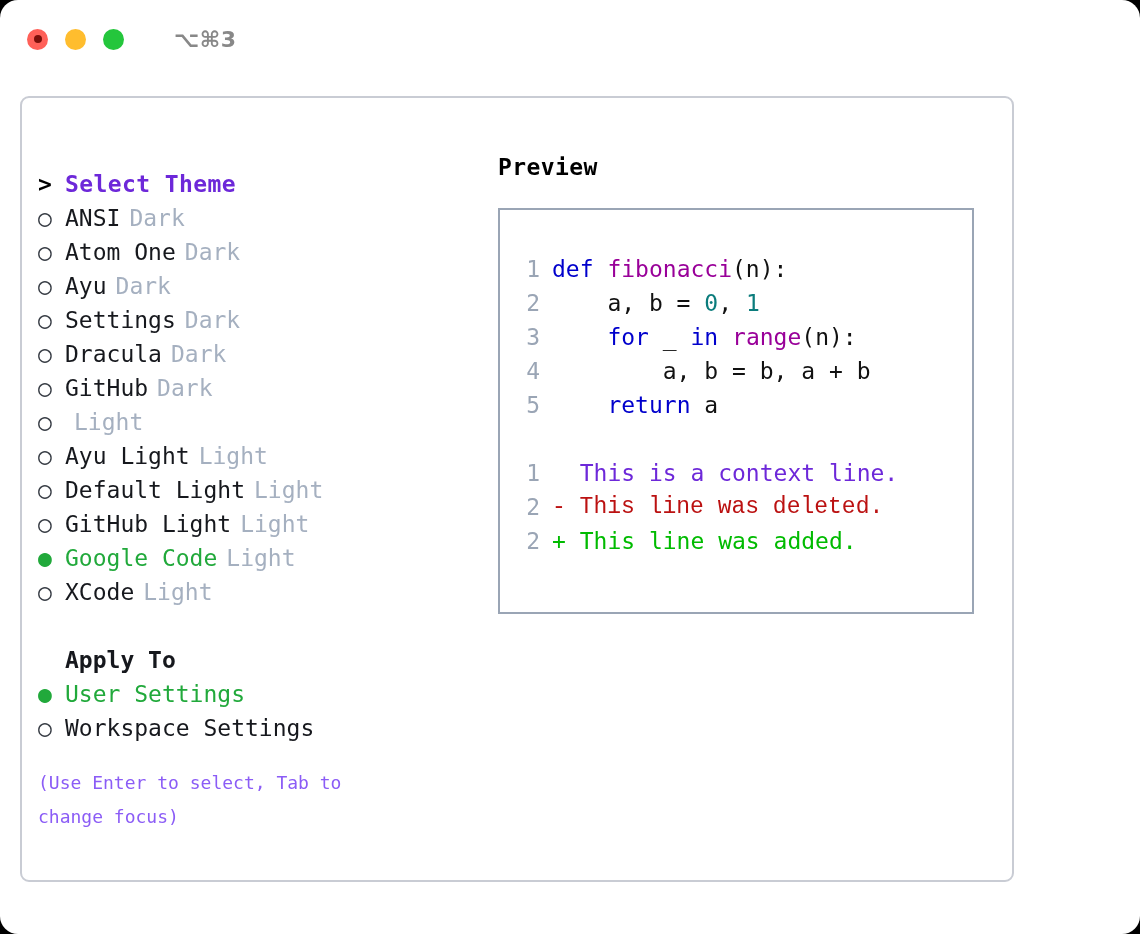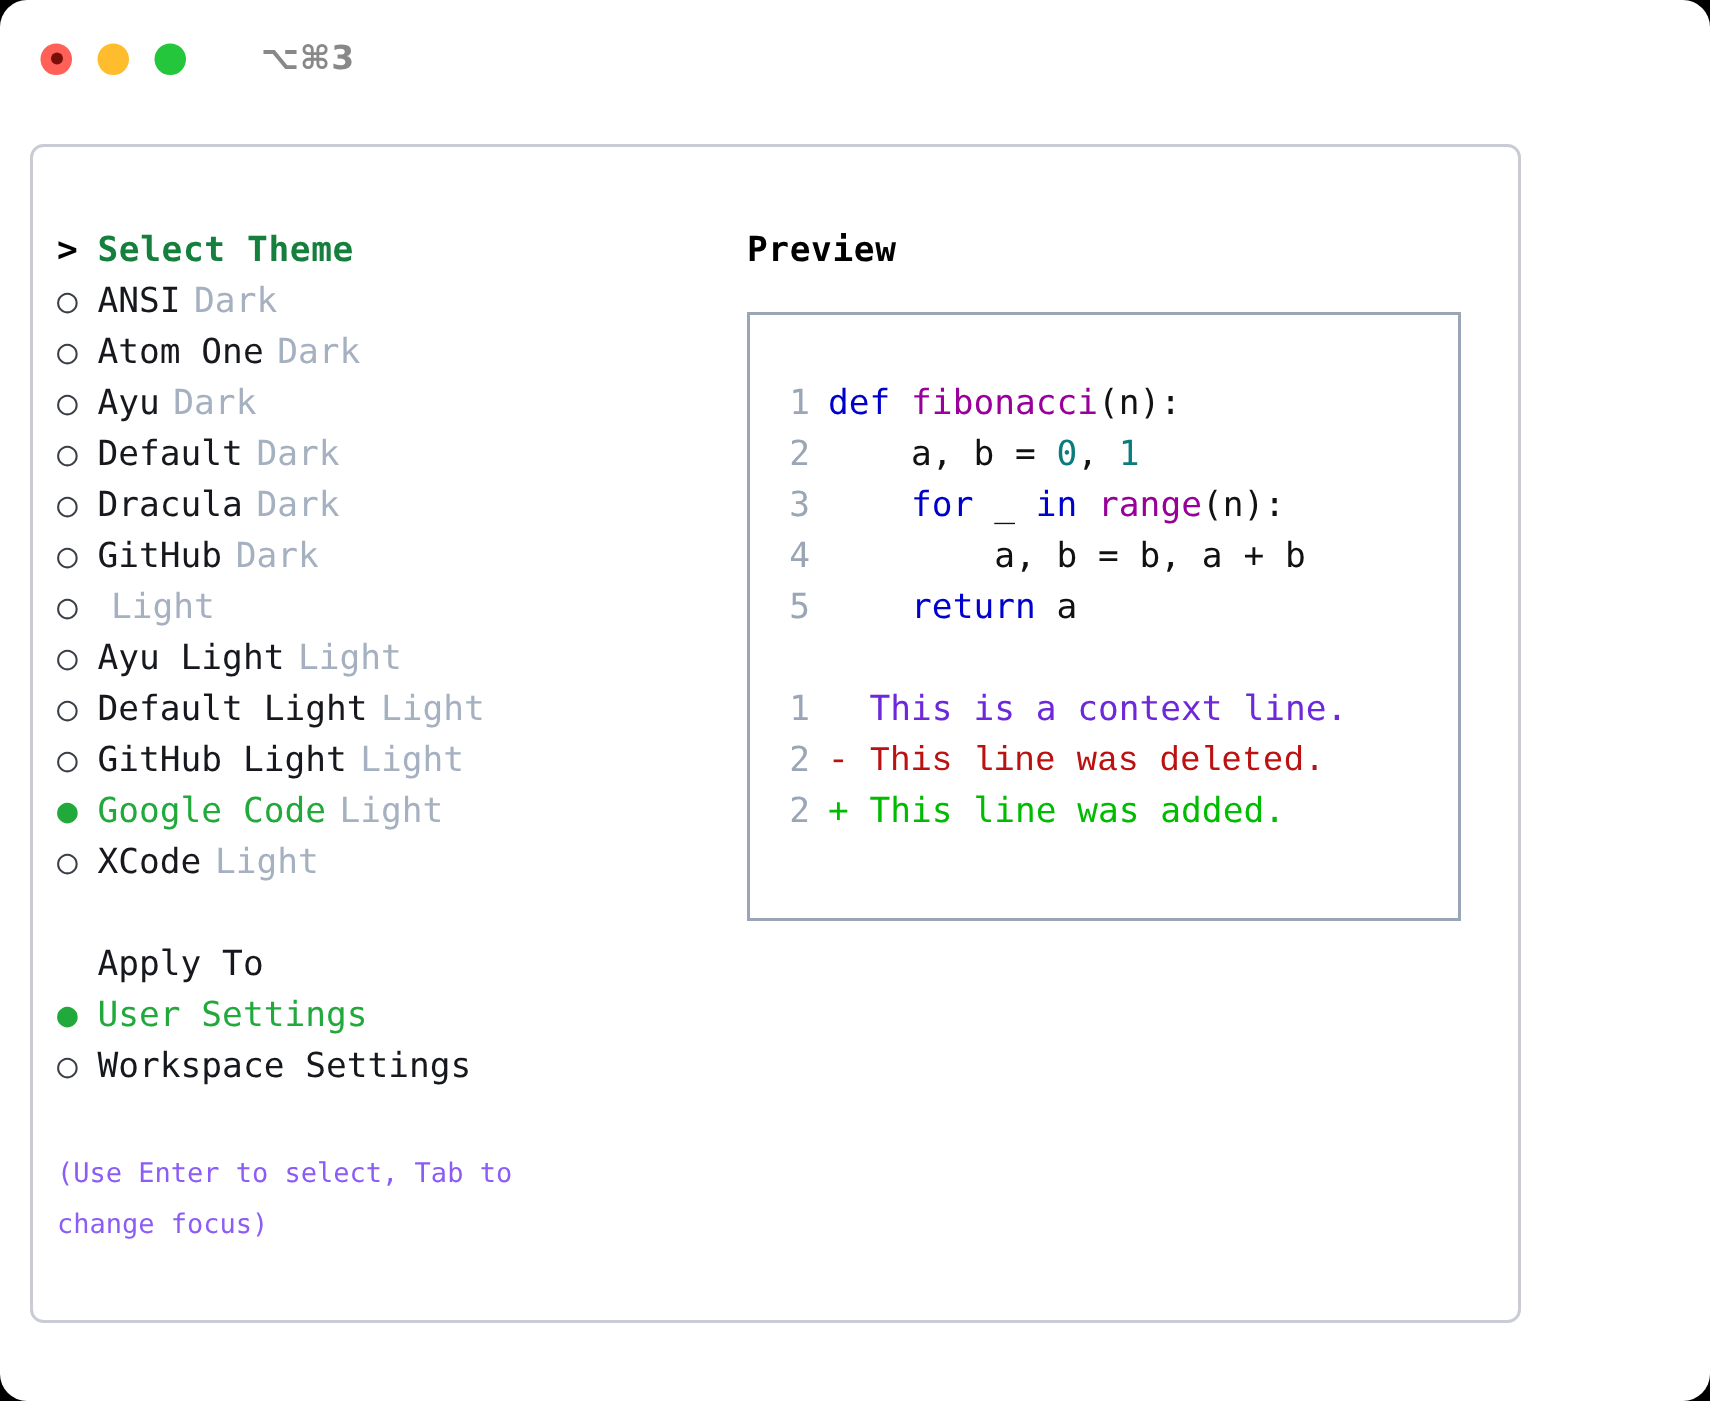--- a/index.html
+++ b/index.html
@@ -107,34 +107,35 @@
     width: 27px;
     flex: 0 0 27px;
     color: #3a3f47;
     font-size: 23px;
   }
   .marker.dot-filled { color: #21a93b; }
   .marker.caret { color: #000000; font-weight: bold; }
 
   .row.header-row .label {
     font-weight: bold;
-    color: #15803d;
+    color: #6d28d9;
     letter-spacing: 0.4px;
+    margin-top: 17px;
   }
   .row .label { color: #16181d; }
   .row.selected .label { color: #21a93b; }
   .variant {
     color: #a5b0c0;
     margin-left: 9px;
   }
 
   .spacer-row { height: 34px; }
 
   .group-title {
-    font-weight: normal;
+    font-weight: bold;
     color: #000000;
     text-align: right;
   }
 
   .hint {
     position: absolute;
     left: 16px;
     top: 668px;
     width: 420px;
     font-size: 18px;
@@ -210,21 +211,21 @@
 
         <div class="row header-row">
           <span class="marker caret">&gt;</span>
           <span class="label">Select Theme</span>
         </div>
 
         <div id="theme-list">
             <div class="row"><span class="marker">○</span><span class="label">ANSI</span><span class="variant">Dark</span></div>
             <div class="row"><span class="marker">○</span><span class="label">Atom One</span><span class="variant">Dark</span></div>
             <div class="row"><span class="marker">○</span><span class="label">Ayu</span><span class="variant">Dark</span></div>
-            <div class="row"><span class="marker">○</span><span class="label">Default</span><span class="variant">Dark</span></div>
+            <div class="row"><span class="marker">○</span><span class="label">Settings</span><span class="variant">Dark</span></div>
             <div class="row"><span class="marker">○</span><span class="label">Dracula</span><span class="variant">Dark</span></div>
             <div class="row"><span class="marker">○</span><span class="label">GitHub</span><span class="variant">Dark</span></div>
             <div class="row"><span class="marker">○</span><span class="variant">Light</span></div>
             <div class="row"><span class="marker">○</span><span class="label">Ayu Light</span><span class="variant">Light</span></div>
             <div class="row"><span class="marker">○</span><span class="label">Default Light</span><span class="variant">Light</span></div>
             <div class="row"><span class="marker">○</span><span class="label">GitHub Light</span><span class="variant">Light</span></div>
             <div class="row selected"><span class="marker dot-filled">●</span><span class="label">Google Code</span><span class="variant">Light</span></div>
             <div class="row"><span class="marker">○</span><span class="label">XCode</span><span class="variant">Light</span></div>
           </div>
 

